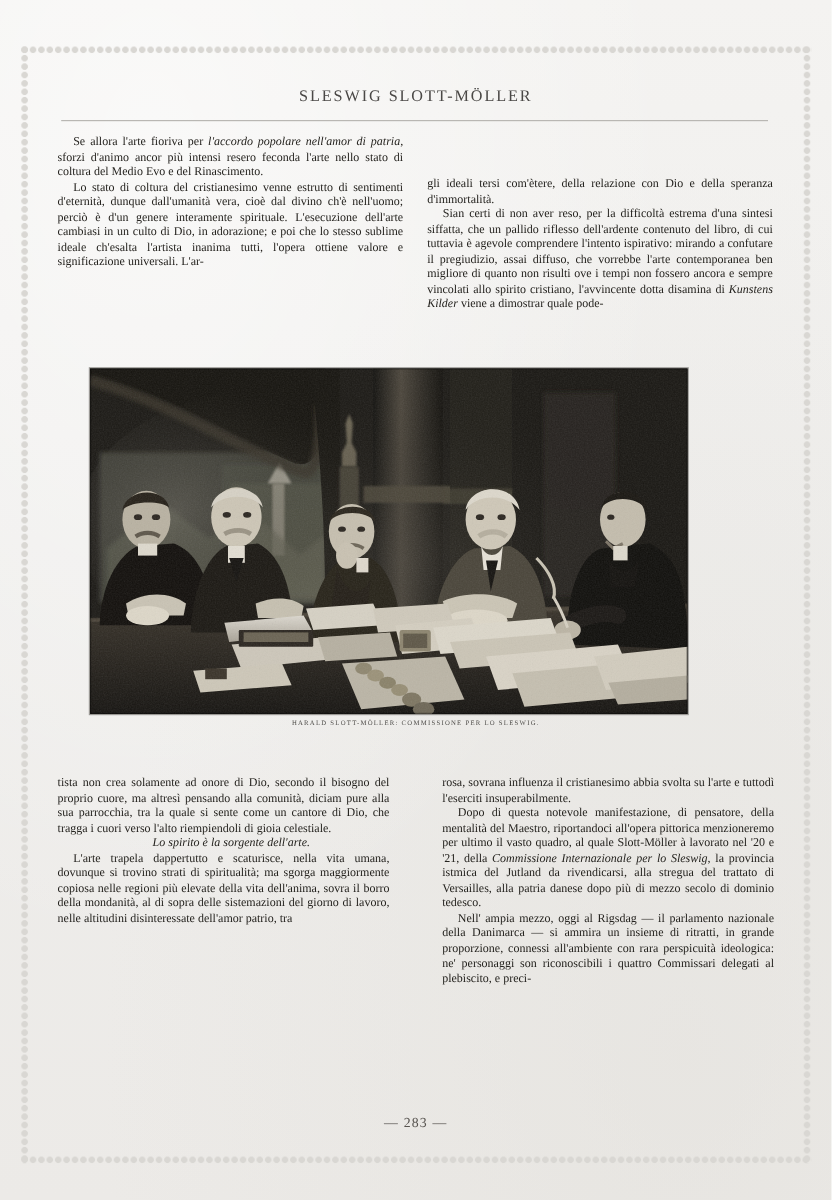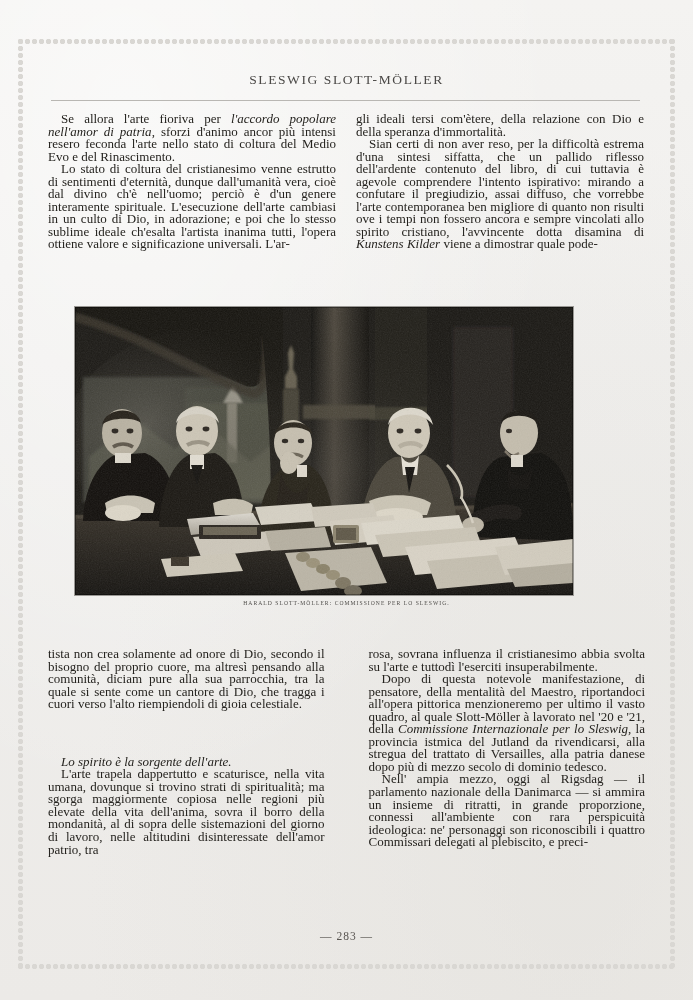--- a/index.html
+++ b/index.html
@@ -90,44 +90,44 @@
   }
 
   .cols {
     position: absolute;
     left: 0;
     width: 597px;
     display: flex;
     gap: 20px;
   }
   .cols.top { top: 113px; }
-  .cols.bottom { top: 648px; gap: 44px; }
+  .cols.bottom { top: 612px; gap: 44px; }
   .col {
     width: 288px;
-    font-size: 13px;
+    font-size: 10px;
     line-height: 12.55px;
     text-align: justify;
     color: #25231f;
     font-family: "Liberation Serif", serif;
     -webkit-font-smoothing: none;
   }
   .col p {
     margin: 0;
     text-indent: 13px;
     text-align: justify;
   }
   .col p.cont {
     text-indent: 0;
+    margin-top: 35px;
   }
   .col p i {
     font-style: italic;
   }
   .col p.nojust {
-    text-align: left;
-    margin-top: 45px;
+    text-align: center;
   }
 
   
   .plate-wrap {
     position: absolute;
     left: 27px;
     top: 307px;
     width: 498px;
     height: 288px;
   }

